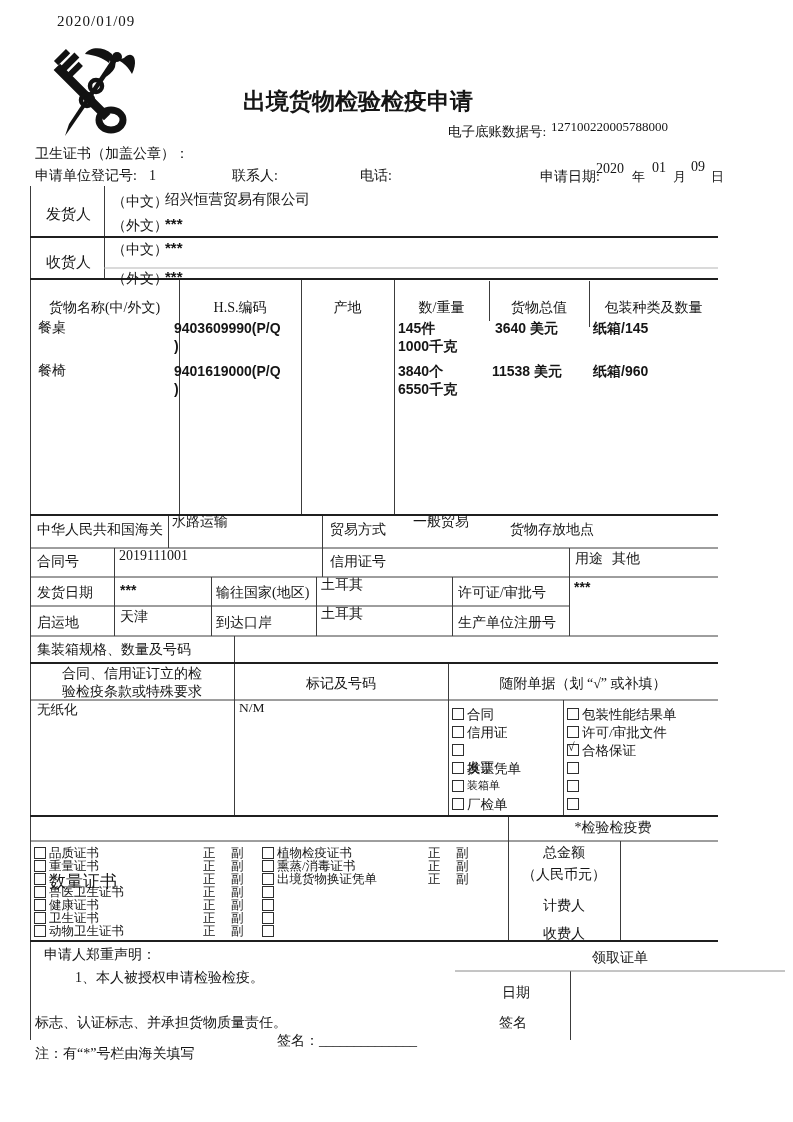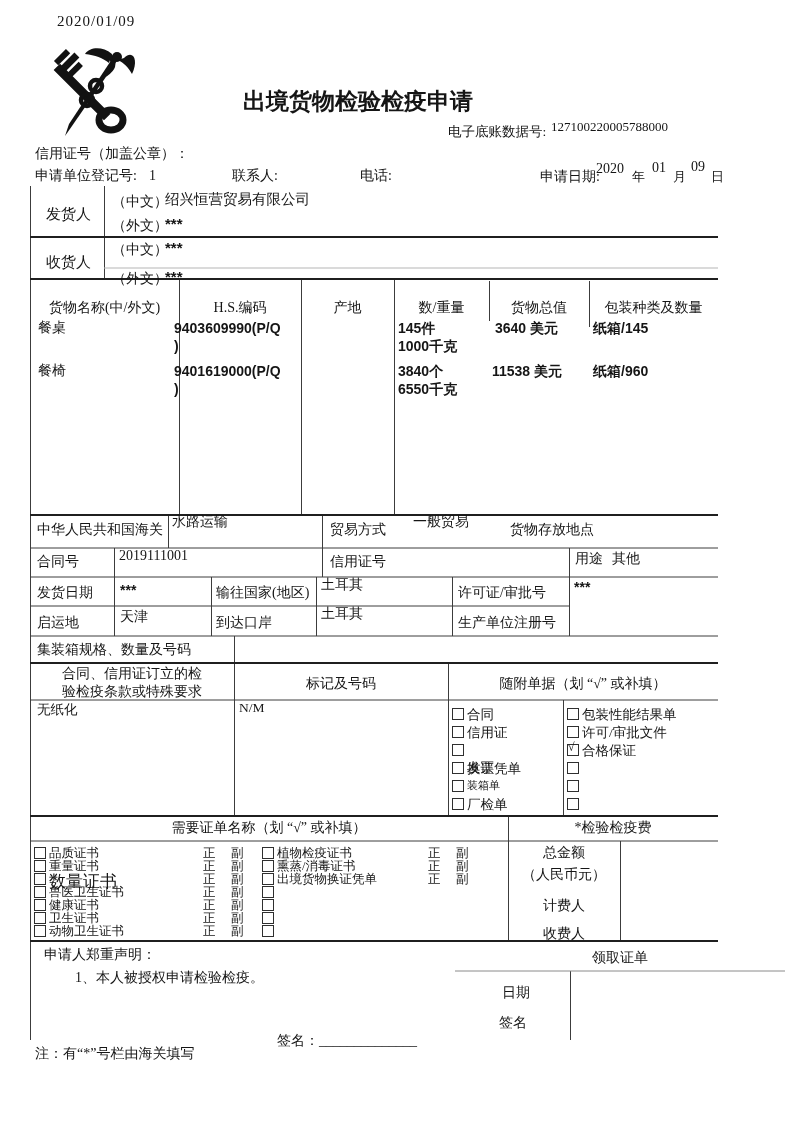--- a/index.html
+++ b/index.html
@@ -85,21 +85,21 @@
       <path d="M84 14 C93 5 99 16 92 30 C88 23 84 19 78 16 Z"></path>
       <circle cx="77" cy="13" r="5"></circle>
     </g>
   </svg>
 
   <div class="t c hei" style="left:140px;top:88px;width:436px;font-size:23px">出境货物检验检疫申请</div>
 
   <span class="t" style="left:448px;top:124px;font-size:13.5px">电子底账数据号:</span>
   <span class="t" style="left:551px;top:120px;font-size:13px">127100220005788000</span>
 
-  <span class="t" style="left:35px;top:146px">信用证号（加盖公章）：</span>
+  <span class="t" style="left:35px;top:146px">卫生证书（加盖公章）：</span>
 
   <span class="t" style="left:35px;top:168px">申请单位登记号:</span>
   <span class="t" style="left:149px;top:168px">1</span>
   <span class="t" style="left:232px;top:168px">联系人:</span>
   <span class="t" style="left:360px;top:168px">电话:</span>
   <span class="t" style="left:540px;top:169px">申请日期:</span>
   <span class="t" style="left:596px;top:161px">2020</span>
   <span class="t" style="left:632px;top:170px;font-size:13px">年</span>
   <span class="t" style="left:652px;top:160px">01</span>
   <span class="t" style="left:673px;top:170px;font-size:13px">月</span>
@@ -204,21 +204,20 @@
   <i class="box" style="left:567px;top:744px"></i>
   <span class="mark" style="left:568px;top:740px">√</span>
   <span class="t" style="left:582px;top:743px;font-size:13.5px">合格保证</span>
   <i class="box" style="left:567px;top:762px"></i>
   <span class="t" style="left:582px;top:761px;font-size:13.5px"></span>
   <i class="box" style="left:567px;top:780px"></i>
   <span class="t" style="left:582px;top:779px;font-size:13.5px"></span>
   <i class="box" style="left:567px;top:798px"></i>
   <span class="t" style="left:582px;top:797px;font-size:13.5px"></span>
 
-  <span class="t c" style="left:30px;top:820px;width:478px">需要证单名称（划 “√” 或补填）</span>
   <span class="t c" style="left:508px;top:820px;width:210px">*检验检疫费</span>
 
   <i class="box" style="left:34px;top:847px"></i>
   <span class="t" style="left:49px;top:846px;font-size:12.5px">品质证书</span>
   <span class="t" style="left:203px;top:846px;font-size:12.5px">正</span>
   <span class="t" style="left:231px;top:846px;font-size:12.5px">副</span>
   <i class="box" style="left:34px;top:860px"></i>
   <span class="t" style="left:49px;top:859px;font-size:12.5px">重量证书</span>
   <span class="t" style="left:203px;top:859px;font-size:12.5px">正</span>
   <span class="t" style="left:231px;top:859px;font-size:12.5px">副</span>
@@ -260,20 +259,21 @@
   <i class="box" style="left:262px;top:912px"></i>
   <i class="box" style="left:262px;top:925px"></i>
 
   <span class="t c" style="left:508px;top:845px;width:112px">总金额</span>
   <span class="t c" style="left:508px;top:867px;width:112px">（人民币元）</span>
   <span class="t c" style="left:508px;top:898px;width:112px">计费人</span>
   <span class="t c" style="left:508px;top:926px;width:112px">收费人</span>
 
   <span class="t" style="left:44px;top:947px">申请人郑重声明：</span>
   <span class="t" style="left:75px;top:970px">1、本人被授权申请检验检疫。</span>
+  <span class="t" style="left:35px;top:1015px">标志、认证标志、并承担货物质量责任。</span>
   <span class="t" style="left:277px;top:1033px">签名：______________</span>
 
   <span class="t c" style="left:455px;top:950px;width:330px">领取证单</span>
   <span class="t" style="left:502px;top:985px">日期</span>
   <span class="t" style="left:499px;top:1015px">签名</span>
 
   <span class="t" style="left:35px;top:1046px">注：有“*”号栏由海关填写</span>
 
 </div>
 

